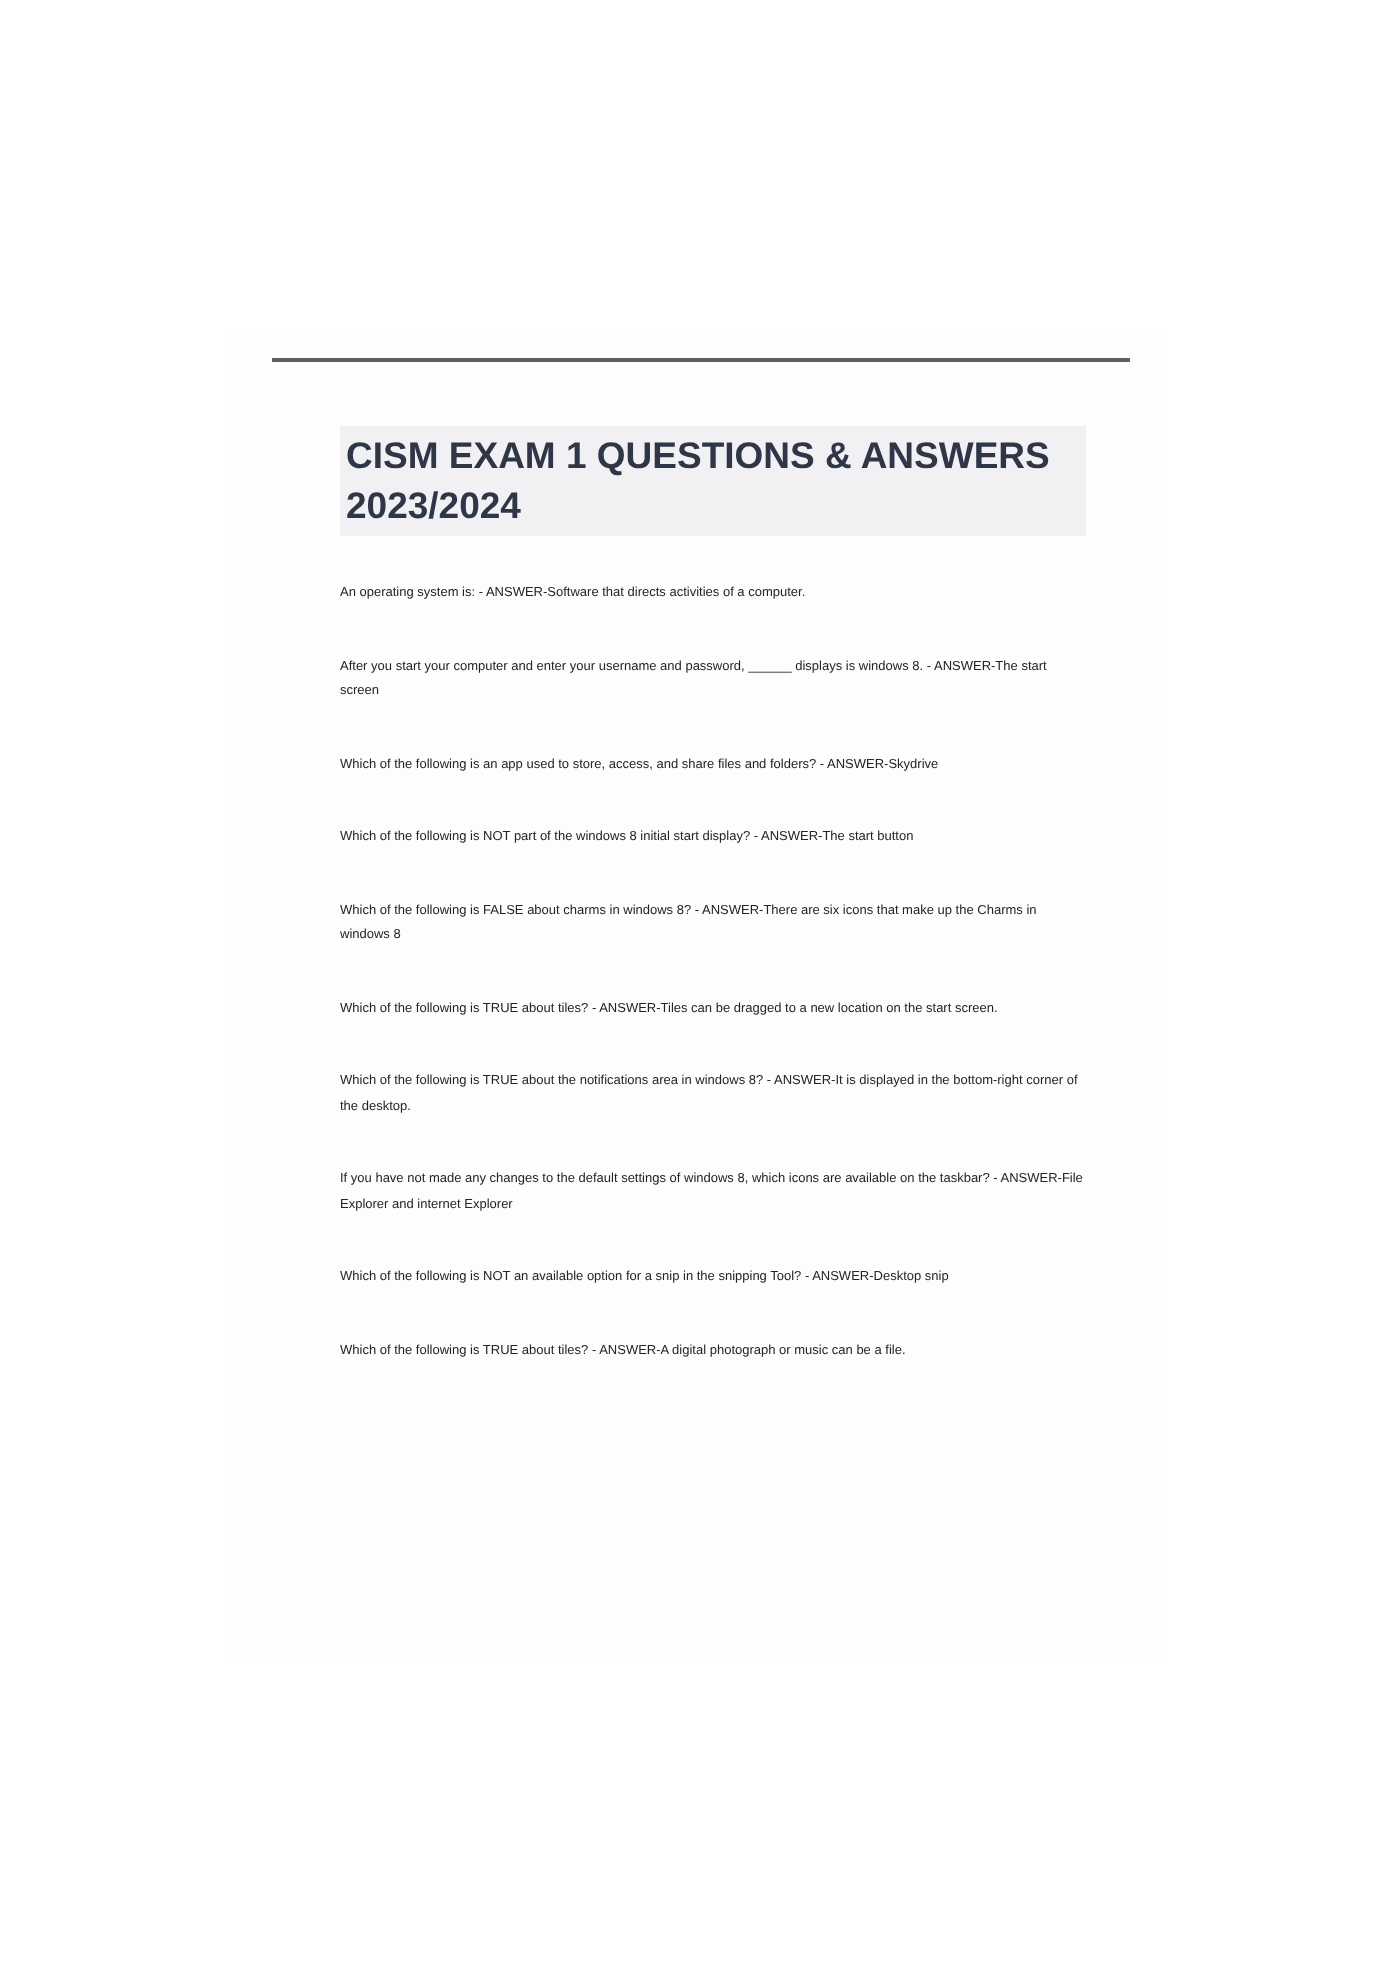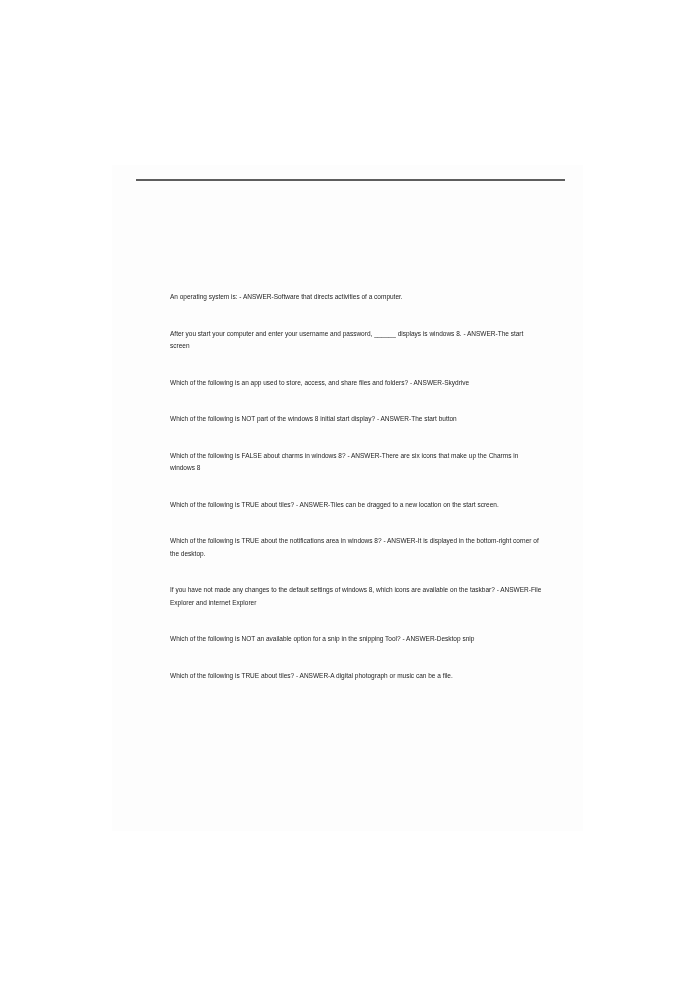--- a/index.html
+++ b/index.html
@@ -54,20 +54,22 @@
   }
   .content p {
     margin: 0 0 24px 0;
   }
 </style>
 </head>
 <body>
 
 <div class="page">
   <div class="rule"></div>
+  <h1 class="title">CISM EXAM 1 QUESTIONS &amp; ANSWERS
+2023/2024</h1>
   <div class="content">
     <p>An operating system is: - ANSWER-Software that directs activities of a computer.</p>
     <p>After you start your computer and enter your username and password, ______ displays is windows 8. - ANSWER-The start screen</p>
     <p>Which of the following is an app used to store, access, and share files and folders? - ANSWER-Skydrive</p>
     <p>Which of the following is NOT part of the windows 8 initial start display? - ANSWER-The start button</p>
     <p>Which of the following is FALSE about charms in windows 8? - ANSWER-There are six icons that make up the Charms in windows 8</p>
     <p>Which of the following is TRUE about tiles? - ANSWER-Tiles can be dragged to a new location on the start screen.</p>
     <p>Which of the following is TRUE about the notifications area in windows 8? - ANSWER-It is displayed in the bottom-right corner of the desktop.</p>
     <p>If you have not made any changes to the default settings of windows 8, which icons are available on the taskbar? - ANSWER-File Explorer and internet Explorer</p>
     <p>Which of the following is NOT an available option for a snip in the snipping Tool? - ANSWER-Desktop snip</p>

